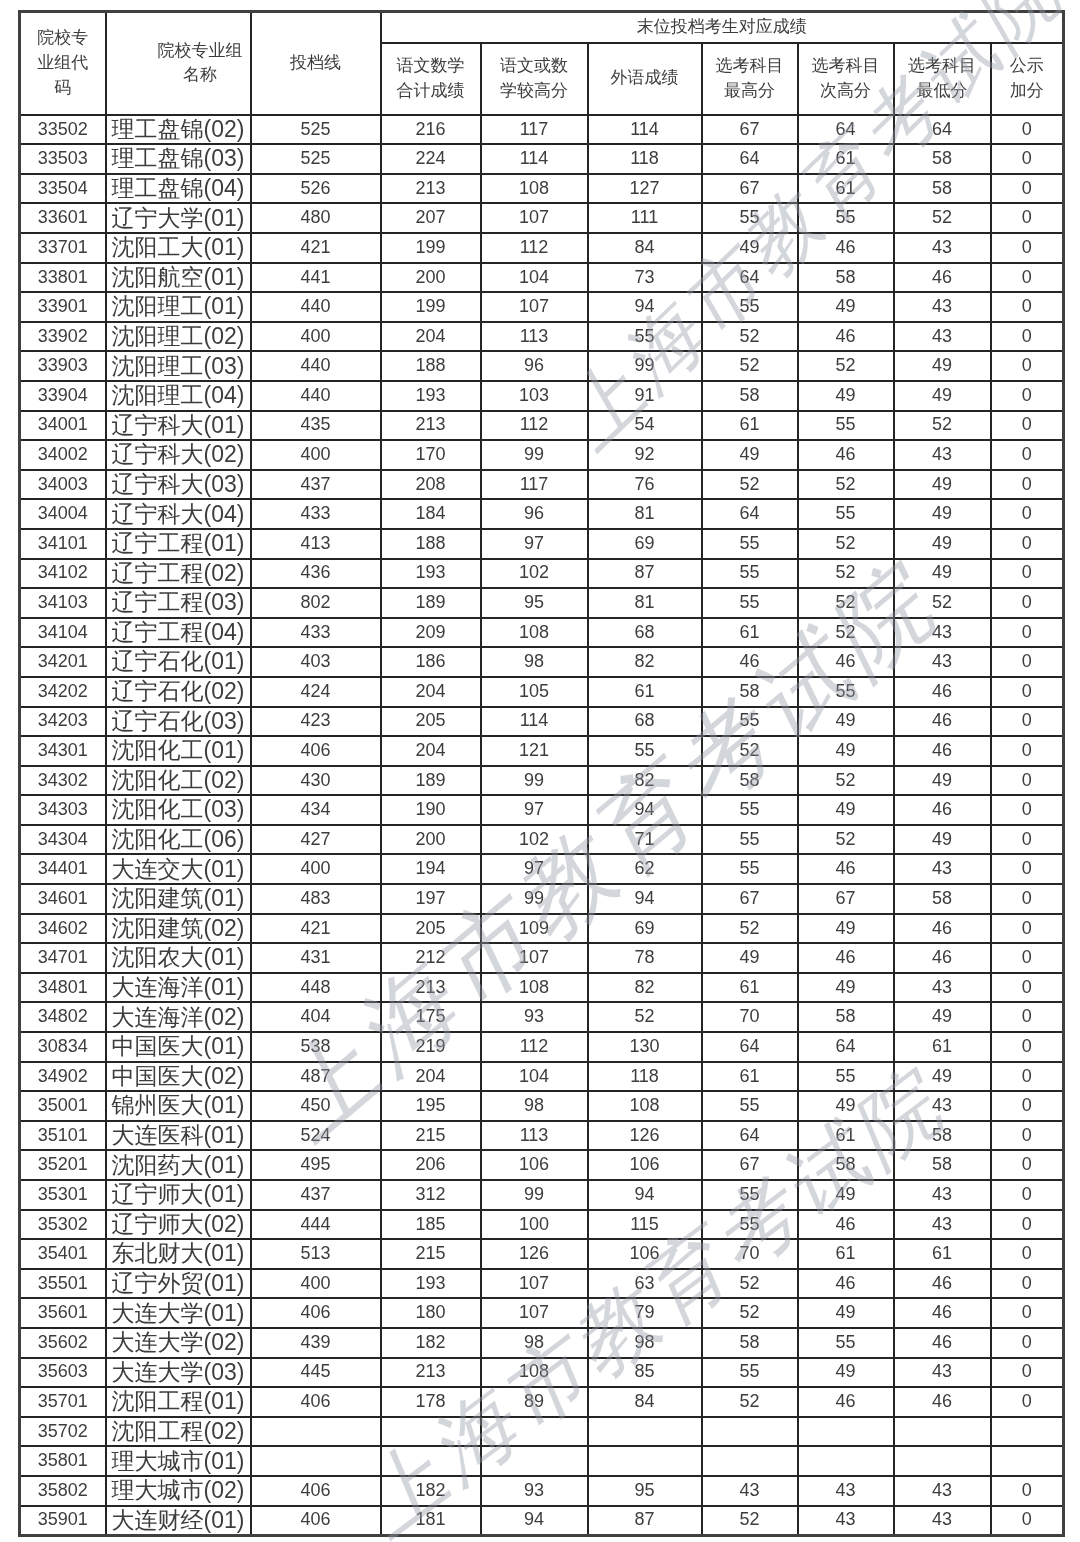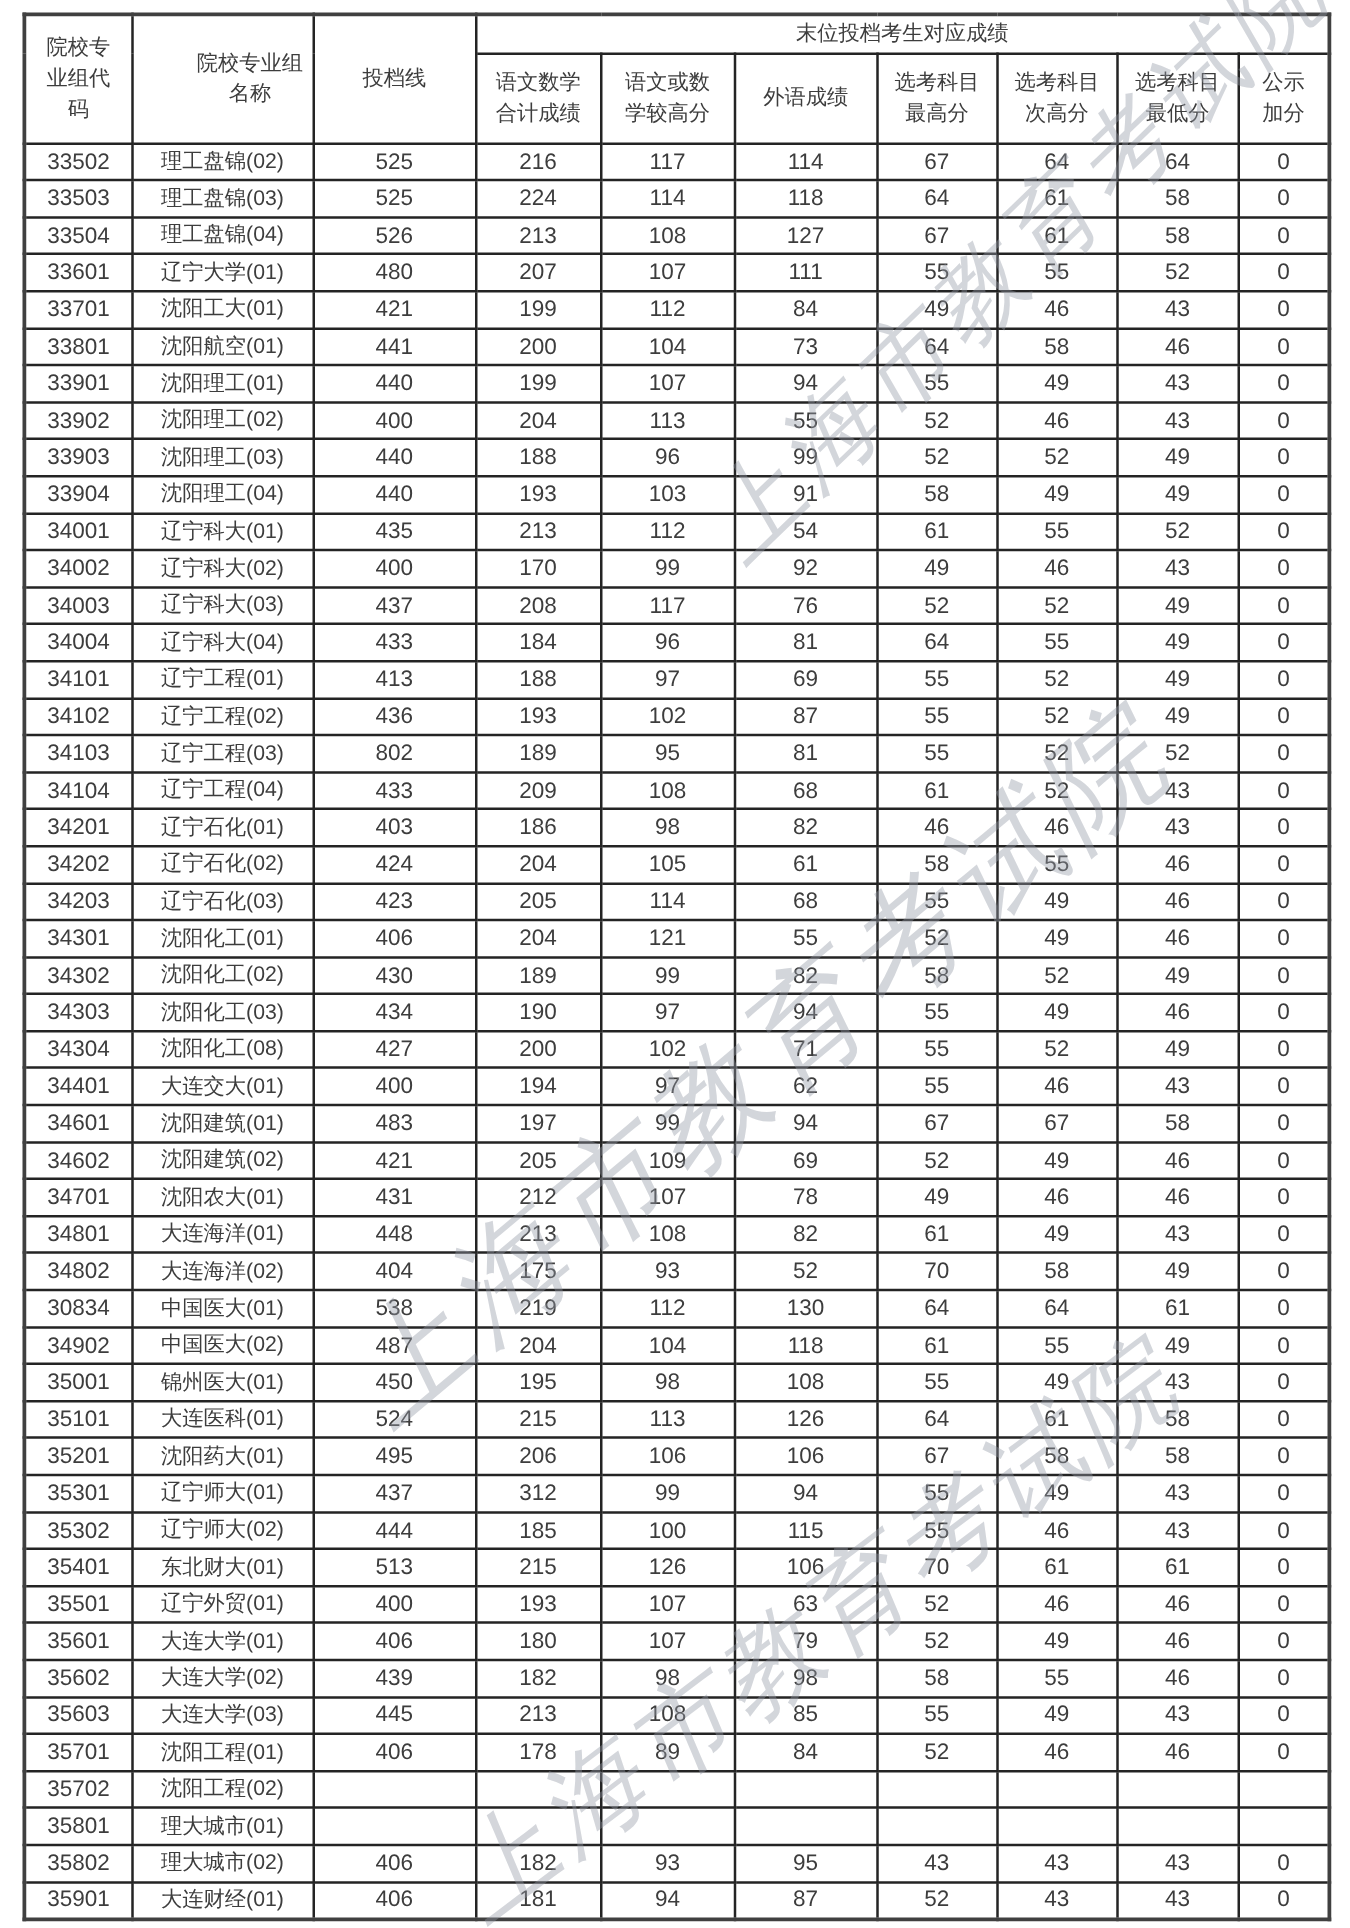--- a/index.html
+++ b/index.html
@@ -53,21 +53,21 @@
   .wrap5 { max-width: 5.4em; margin-left: 44px; }
   .wrap4 { max-width: 4.5em; }
   .wrap2 { max-width: 2.5em; }
   tbody td {
     height: 27.6px;
     font-size: 18px;
     line-height: 1.1;
     padding: 0 2px;
     white-space: nowrap;
   }
-  tbody td.name-cell { font-size: 17px; }
+  tbody td.name-cell { font-size: 23px; }
   .watermark {
     position: absolute;
     white-space: nowrap;
     color: #949aa6;
     opacity: 0.40;
     font-style: italic;
     font-family: "DejaVu Serif", serif;
     pointer-events: none;
     z-index: 2;
   }
@@ -438,21 +438,21 @@
           <td>190</td>
           <td>97</td>
           <td>94</td>
           <td>55</td>
           <td>49</td>
           <td>46</td>
           <td>0</td>
         </tr>
         <tr>
           <td>34304</td>
-          <td class="name-cell">沈阳化工(08)</td>
+          <td class="name-cell">沈阳化工(06)</td>
           <td>427</td>
           <td>200</td>
           <td>102</td>
           <td>71</td>
           <td>55</td>
           <td>52</td>
           <td>49</td>
           <td>0</td>
         </tr>
         <tr>

